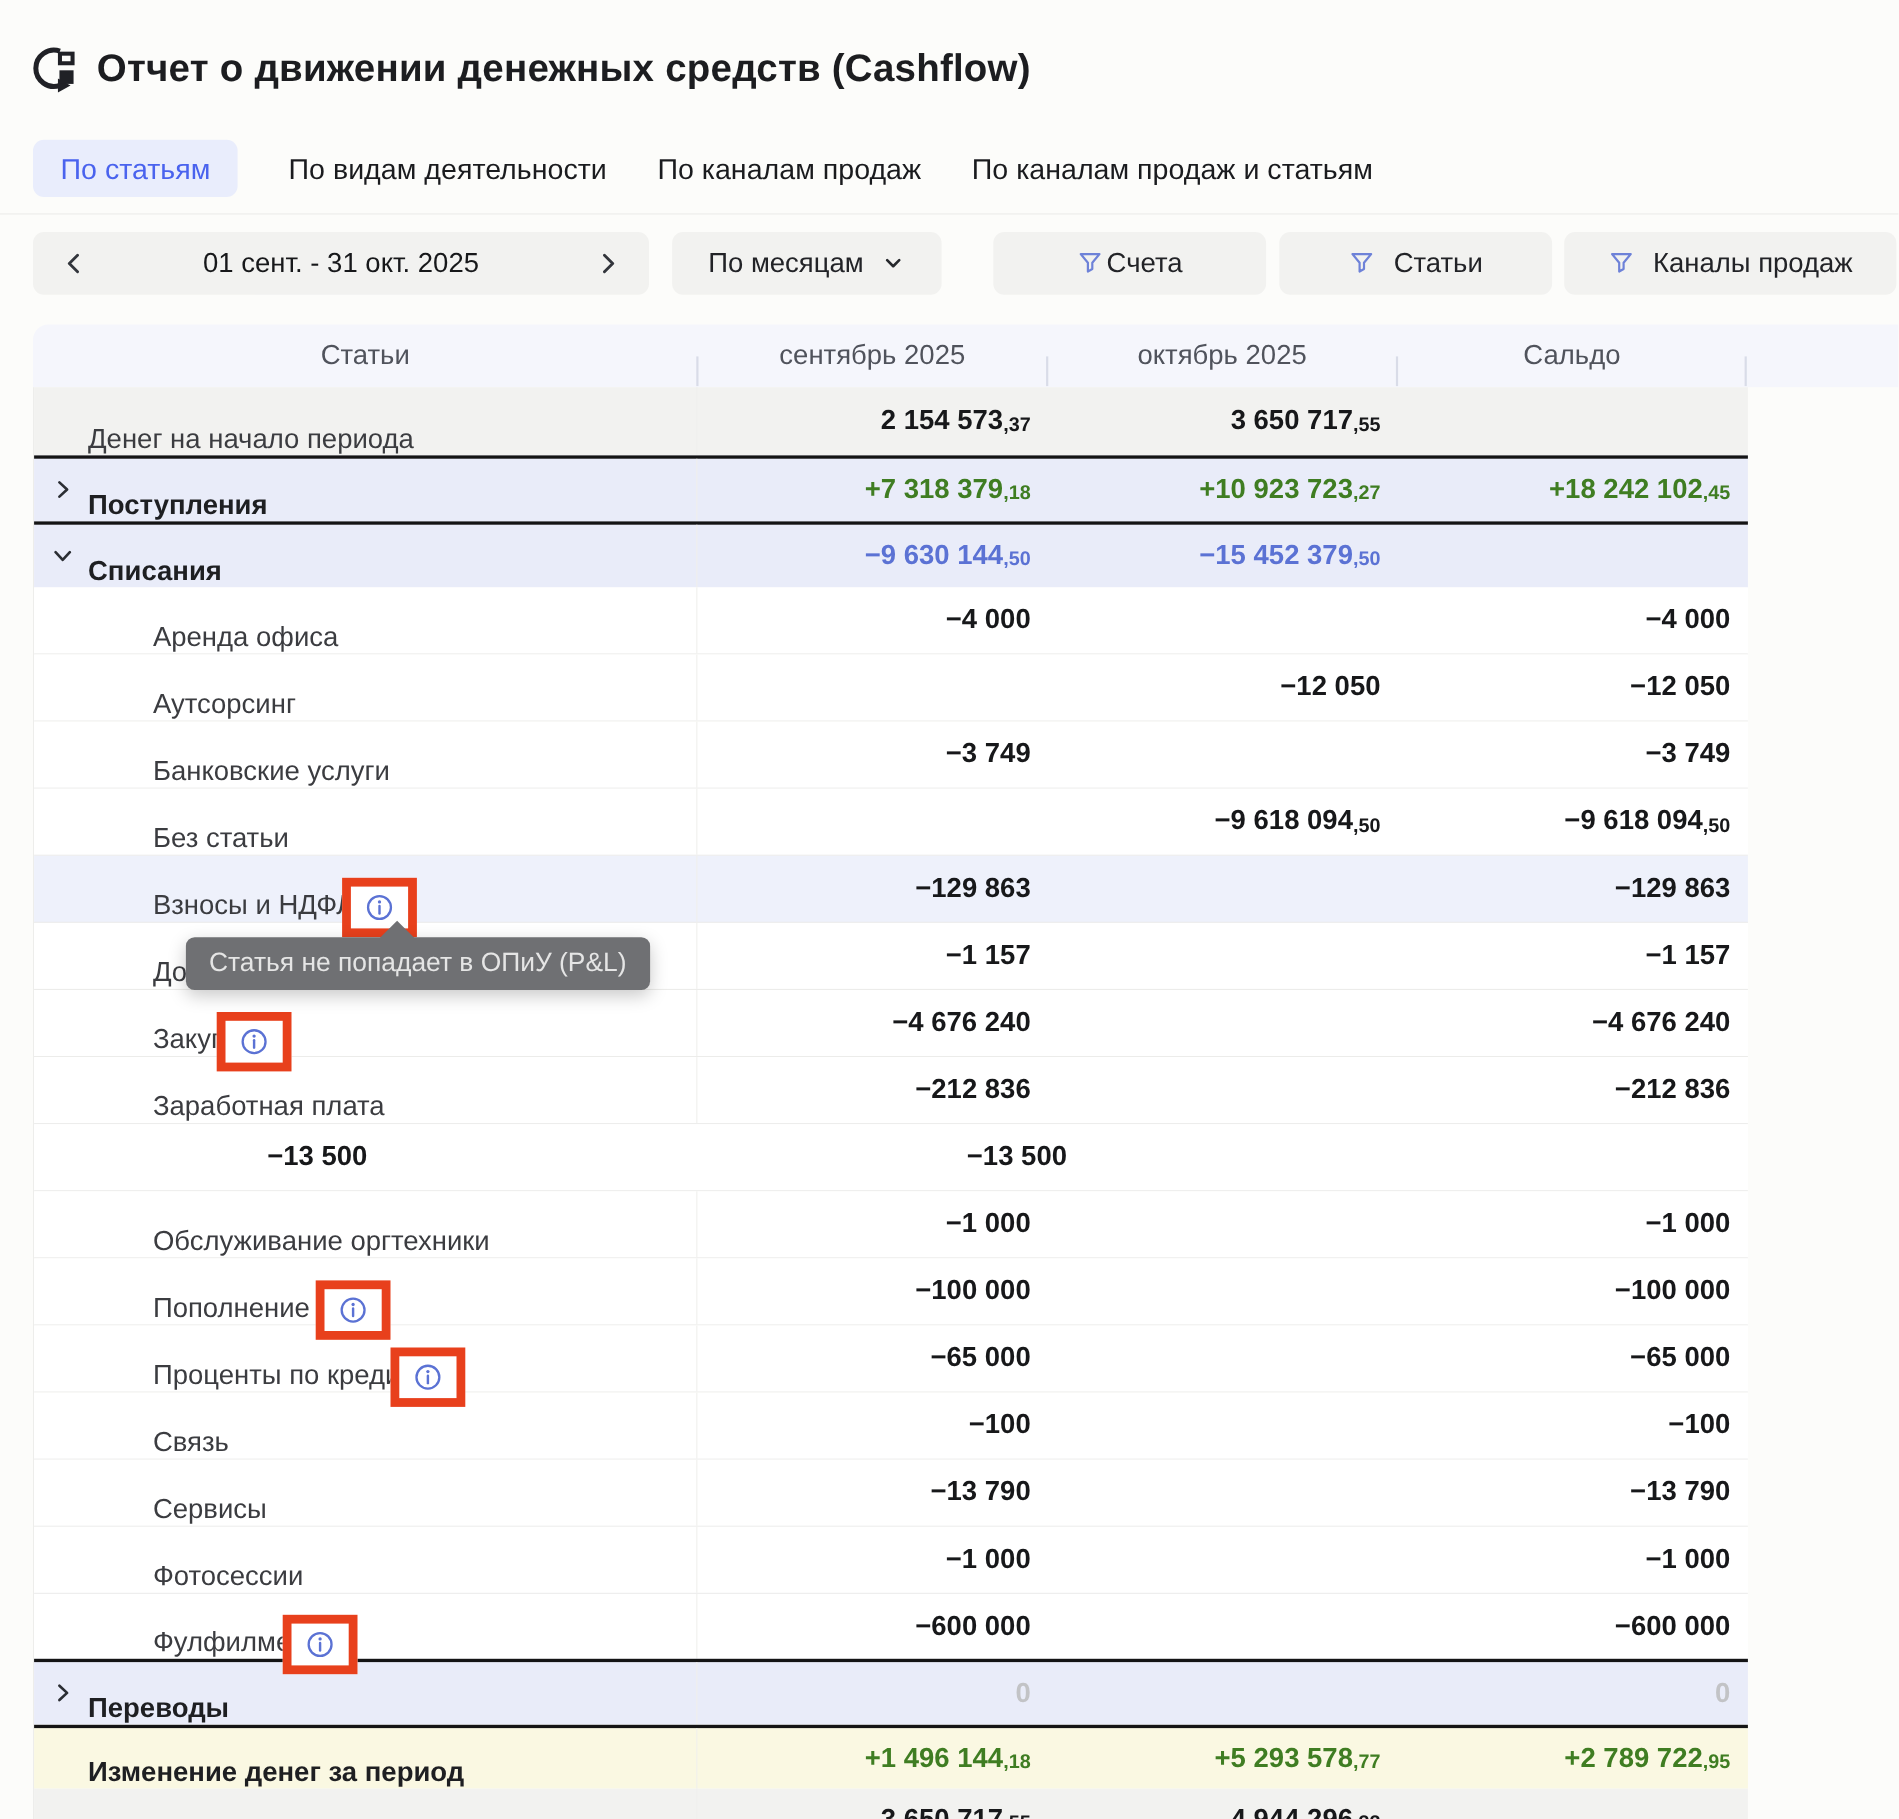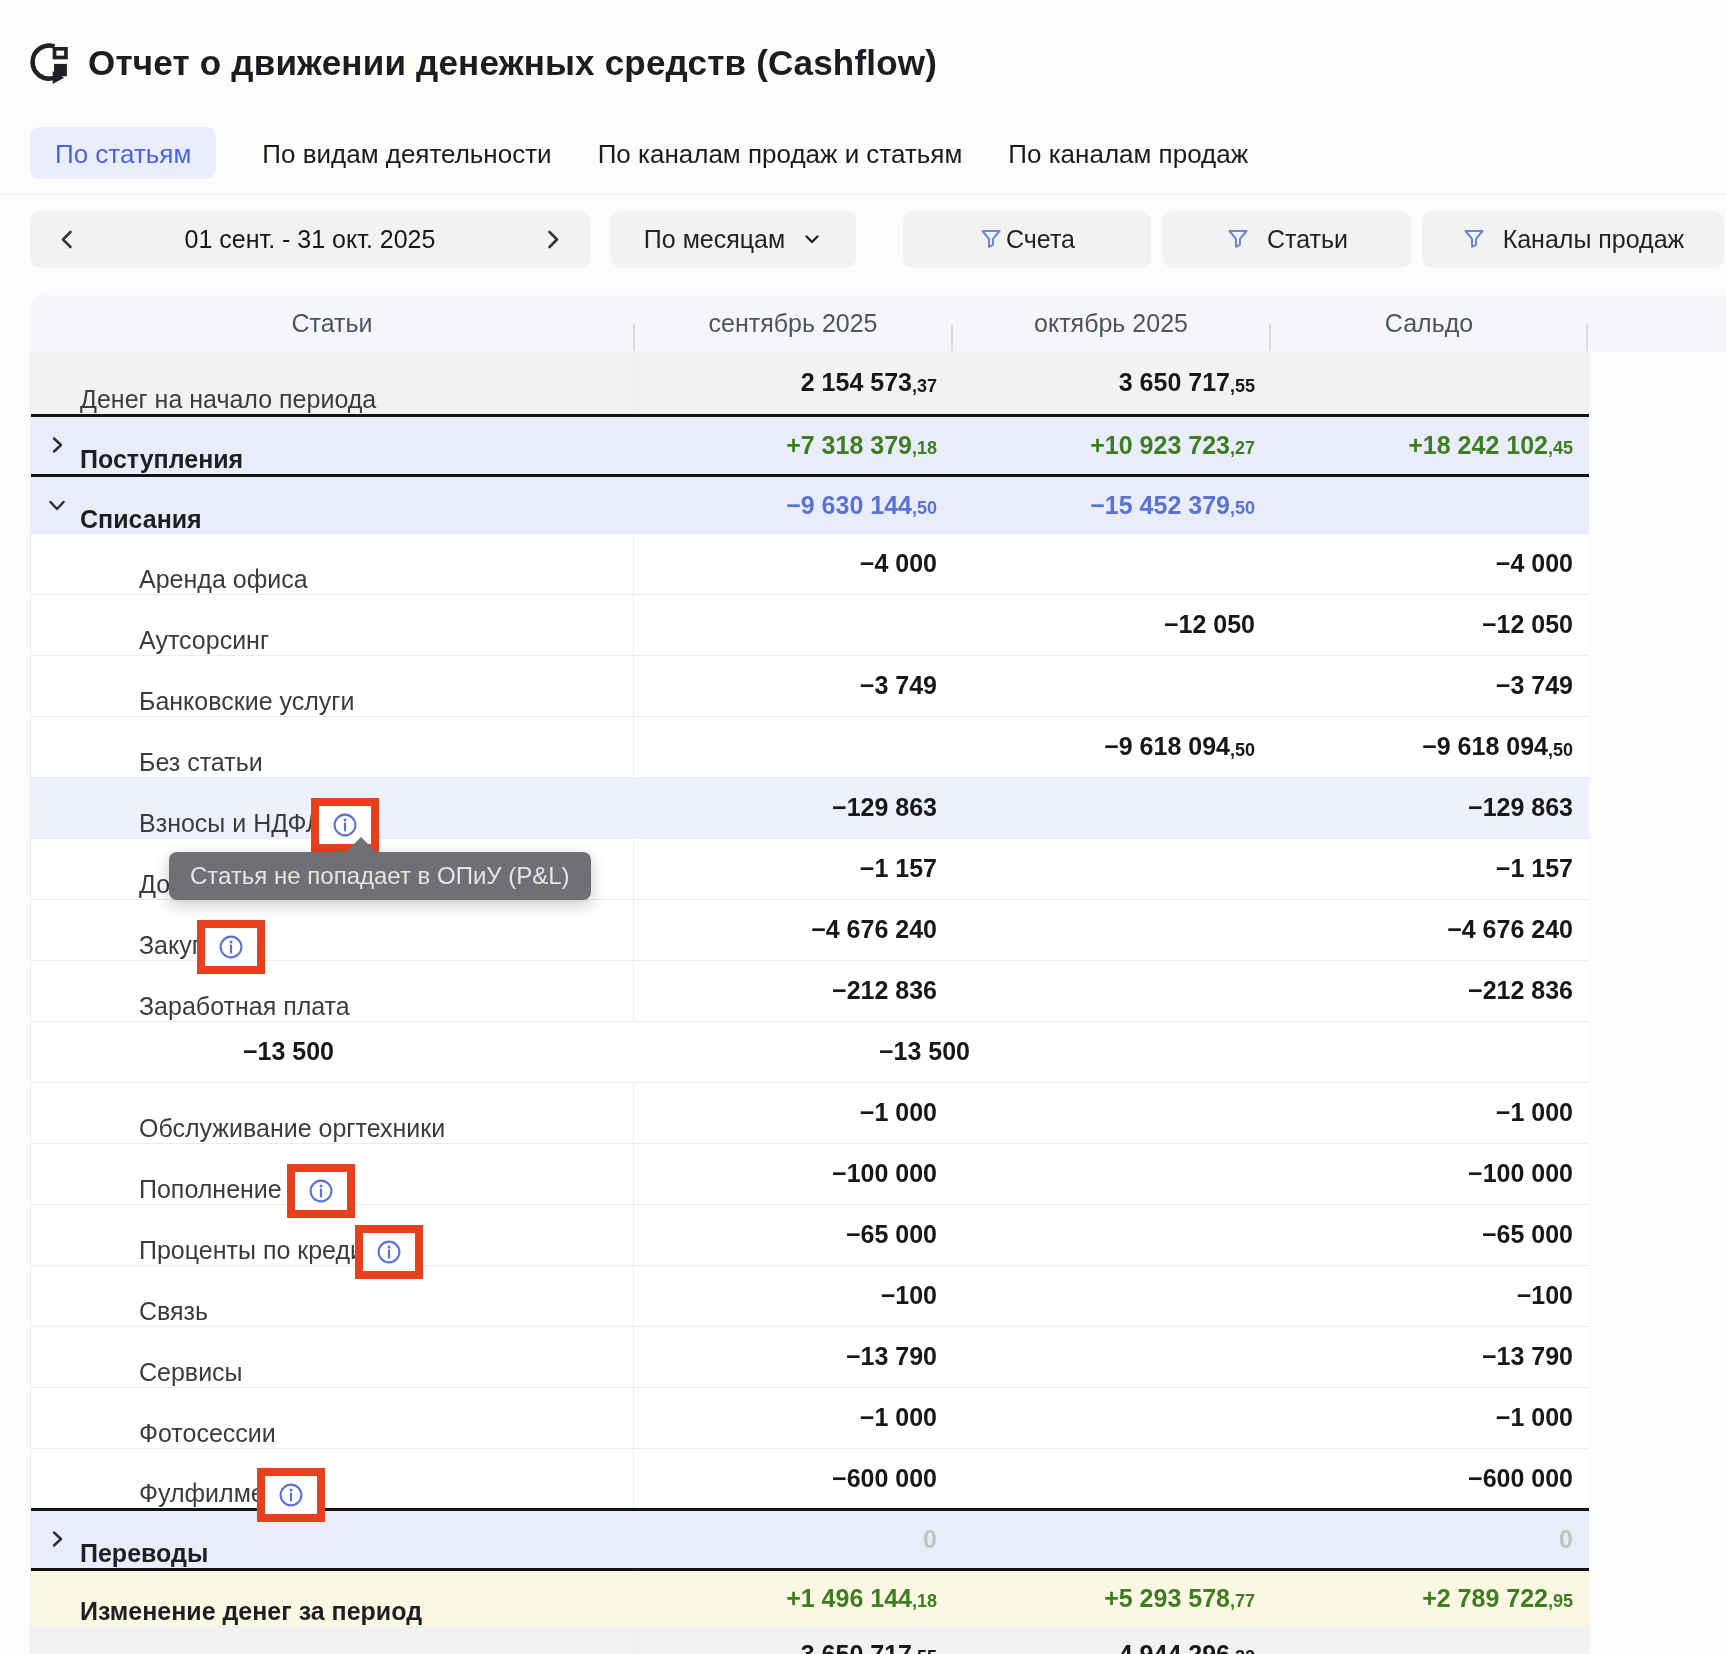--- a/index.html
+++ b/index.html
@@ -83,22 +83,22 @@
       <rect x="30" y="8.5" width="12.5" height="9.5" fill="none" stroke="#202126" stroke-width="4"></rect>
       <rect x="29.5" y="25" width="14" height="13.5" fill="#202126"></rect>
     </svg>
   </span>
   <h1 class="app-title">Отчет о движении денежных средств (Cashflow)</h1>
 </header>
 
 <nav class="tabs" id="tabs">
     <button class="tab active">По статьям</button>
     <button class="tab">По видам деятельности</button>
+    <button class="tab">По каналам продаж</button>
     <button class="tab">По каналам продаж и статьям</button>
-    <button class="tab">По каналам продаж</button>
   </nav>
 
 <div class="rule"></div>
 
 <div class="toolbar">
   <div class="tbtn date-btn">
     <button class="navchev">
       <svg width="23" height="23" viewBox="0 0 23 23">
           <polyline points="13.5,4 6,11.5 13.5,19" fill="none" stroke="#33363c" stroke-width="2.6" stroke-linecap="round" stroke-linejoin="round"></polyline>
         </svg>

